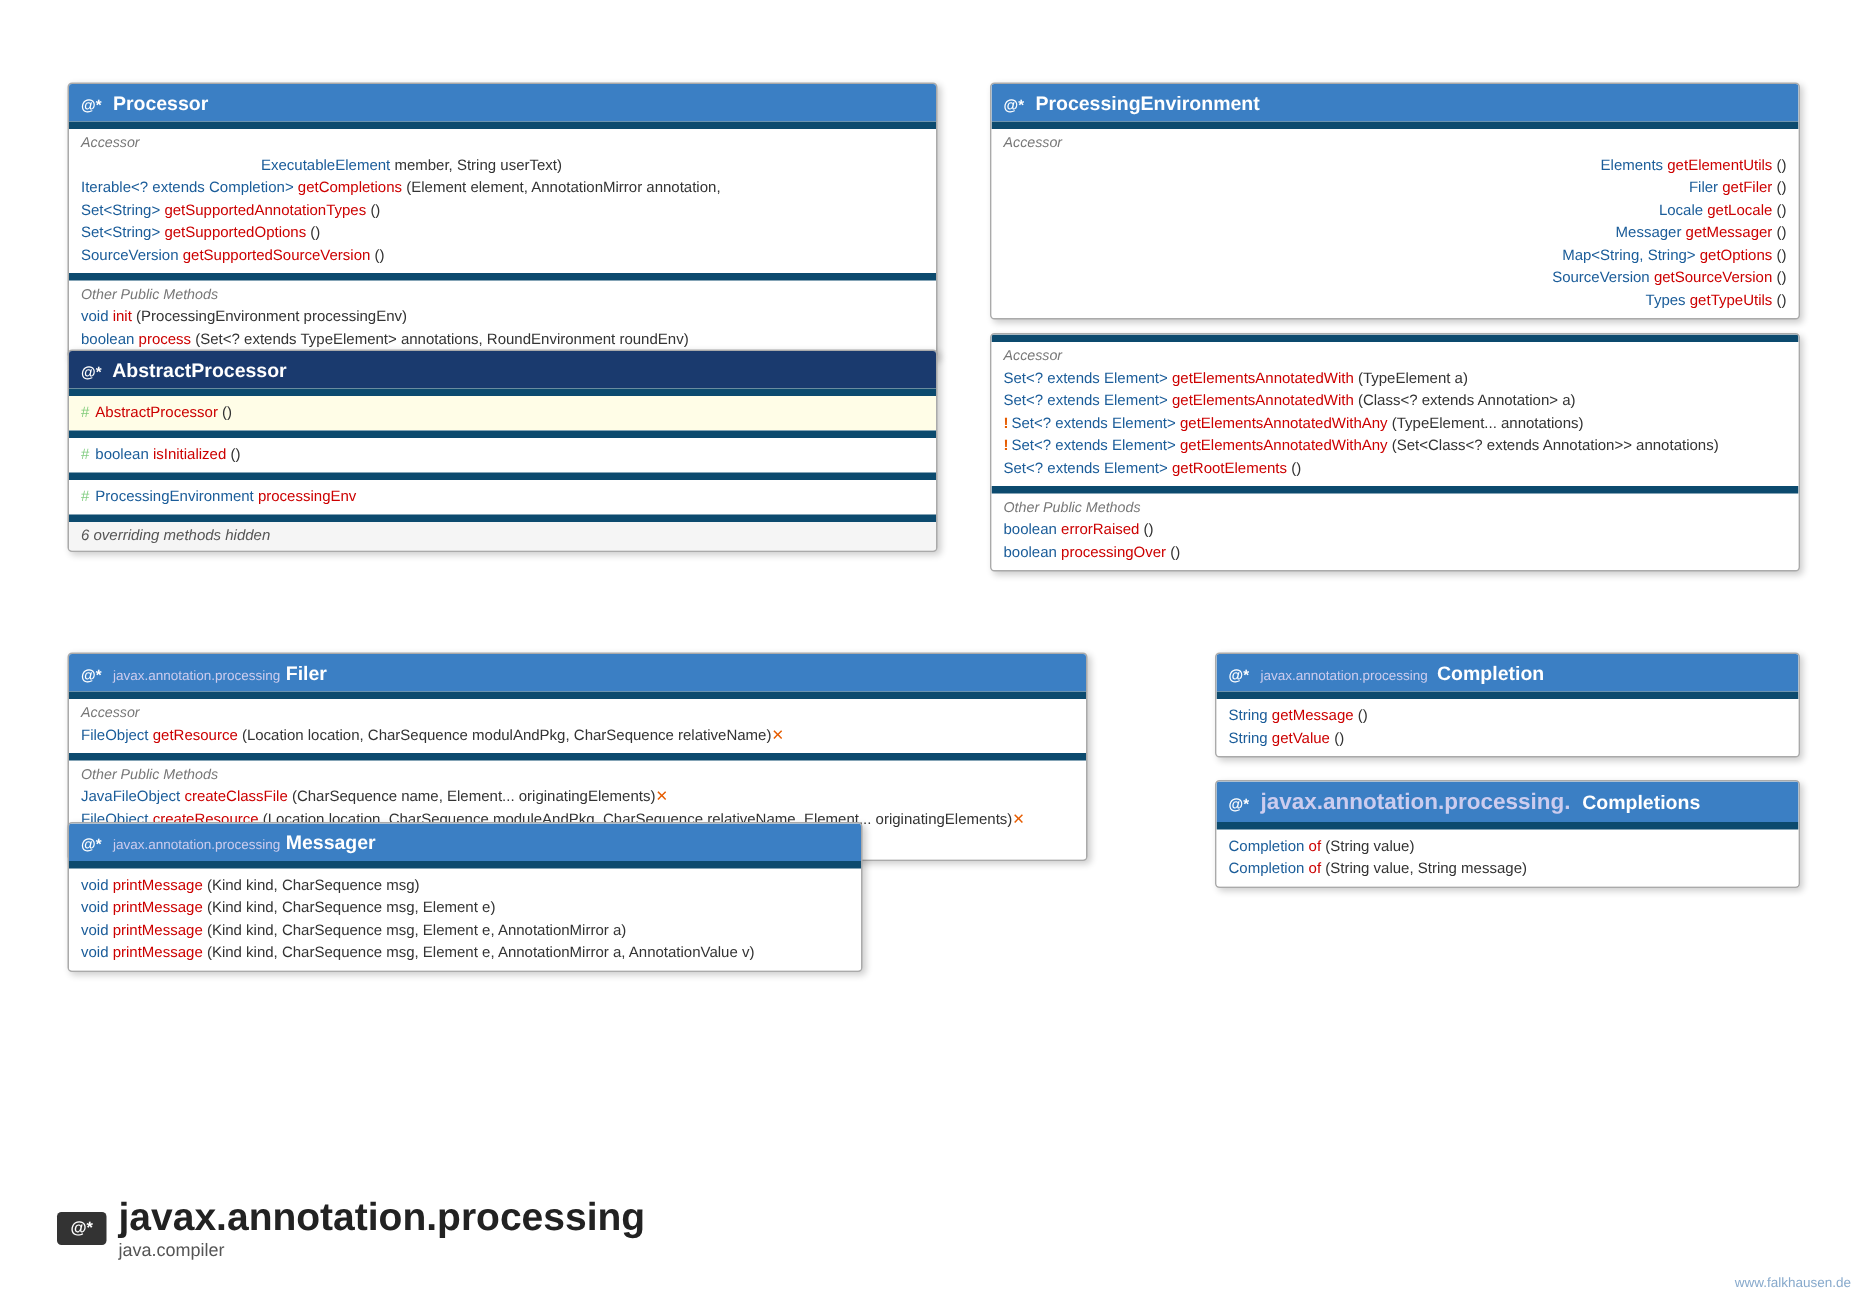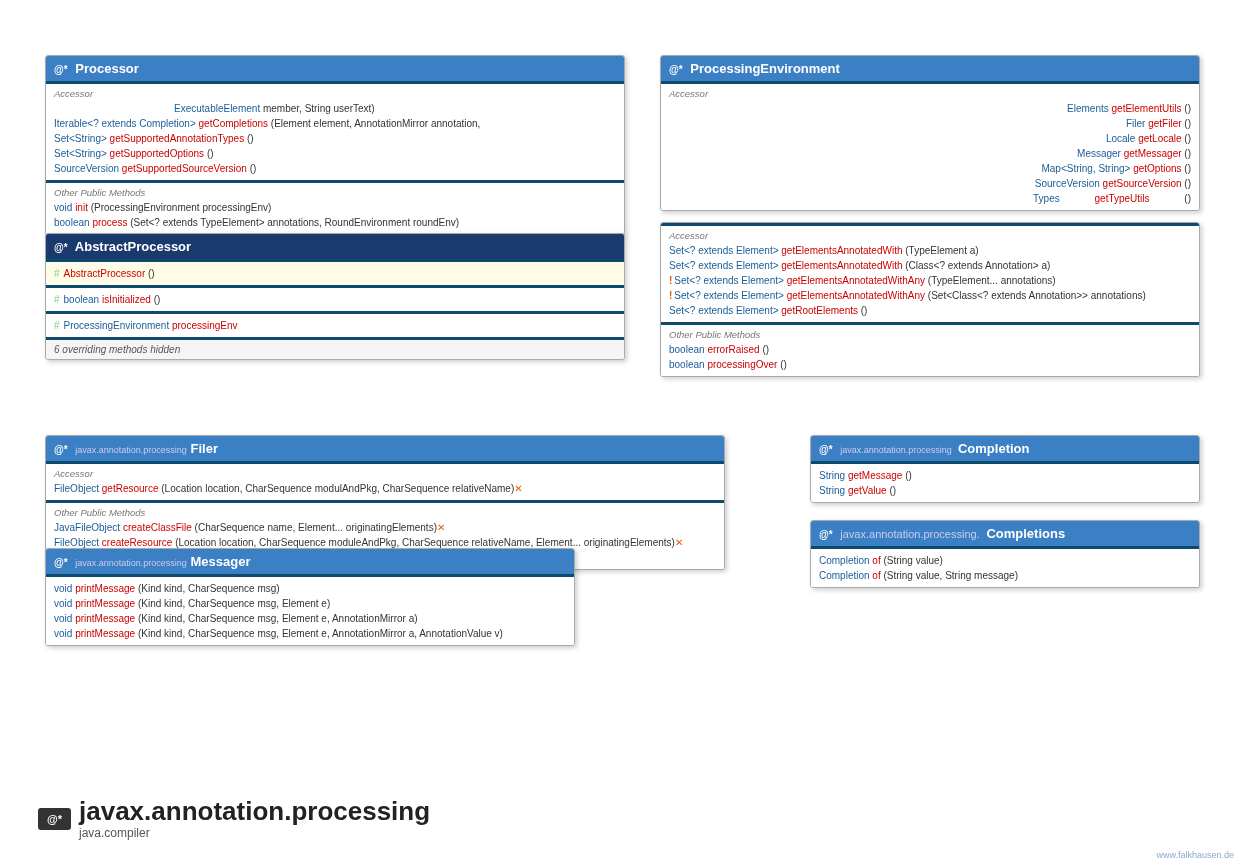--- a/index.html
+++ b/index.html
@@ -29,21 +29,21 @@
     .card-header {
       padding: 5px 8px;
       font-weight: bold;
       font-size: 13px;
       color: white;
     }
     .card-header.blue { background: #3b7fc4; }
     .card-header.dark-blue { background: #1a3a6e; }
     .card-section {
       padding: 4px 8px;
-      border-top: 3px solid #0c4a6e;
+      border-top: 5px solid #0c4a6e;
       font-size: 10px;
     }
     .card-section.white { background: #fff; }
     .section-label {
       color: #777;
       font-style: italic;
       font-size: 9.5px;
       margin-bottom: 2px;
     }
     .method-row {
@@ -197,21 +197,21 @@
       <div class="method-row" style="justify-content:flex-end;">
         <span class="type-text">Map&lt;String, String&gt;&nbsp;</span>
         <span class="method-name">getOptions</span>
         <span class="param-text">&nbsp;()</span>
       </div>
       <div class="method-row" style="justify-content:flex-end;">
         <span class="type-text">SourceVersion&nbsp;</span>
         <span class="method-name">getSourceVersion</span>
         <span class="param-text">&nbsp;()</span>
       </div>
-      <div class="method-row" style="justify-content:flex-end;gap:32px;">
+      <div class="method-row" style="justify-content:flex-end;">
         <span class="type-text">Types&nbsp;</span>
         <span class="method-name">getTypeUtils</span>
         <span class="param-text">&nbsp;()</span>
       </div>
     </div>
   </div>
 
   <div class="uml-card" style="left:660px; top:222px; width:540px;">
     <div class="card-section white">
       <div class="section-label">Accessor</div>
@@ -342,21 +342,21 @@
         <span class="type-text">String&nbsp;</span>
         <span class="method-name">getValue</span>
         <span class="param-text">&nbsp;()</span>
       </div>
     </div>
   </div>
 
   <div class="uml-card" style="left:810px; top:520px; width:390px;">
     <div class="card-header blue">
       <span class="at-star">@*</span>
-      <span style="font-size: 11px; font-weight: normal; color: rgb(204, 204, 238); text-align: center;">javax.annotation.processing.&nbsp;</span>
+      <span style="font-size: 15px; font-weight: bold; color: rgb(204, 204, 238); text-align: center;">javax.annotation.processing.&nbsp;</span>
       <span class="header-title">Completions</span>
     </div>
     <div class="card-section white">
       <div class="method-row">
         <span class="type-text">Completion&nbsp;</span>
         <span class="method-name">of</span>
         <span class="param-text">&nbsp;(String value)</span>
       </div>
       <div class="method-row">
         <span class="type-text">Completion&nbsp;</span>

